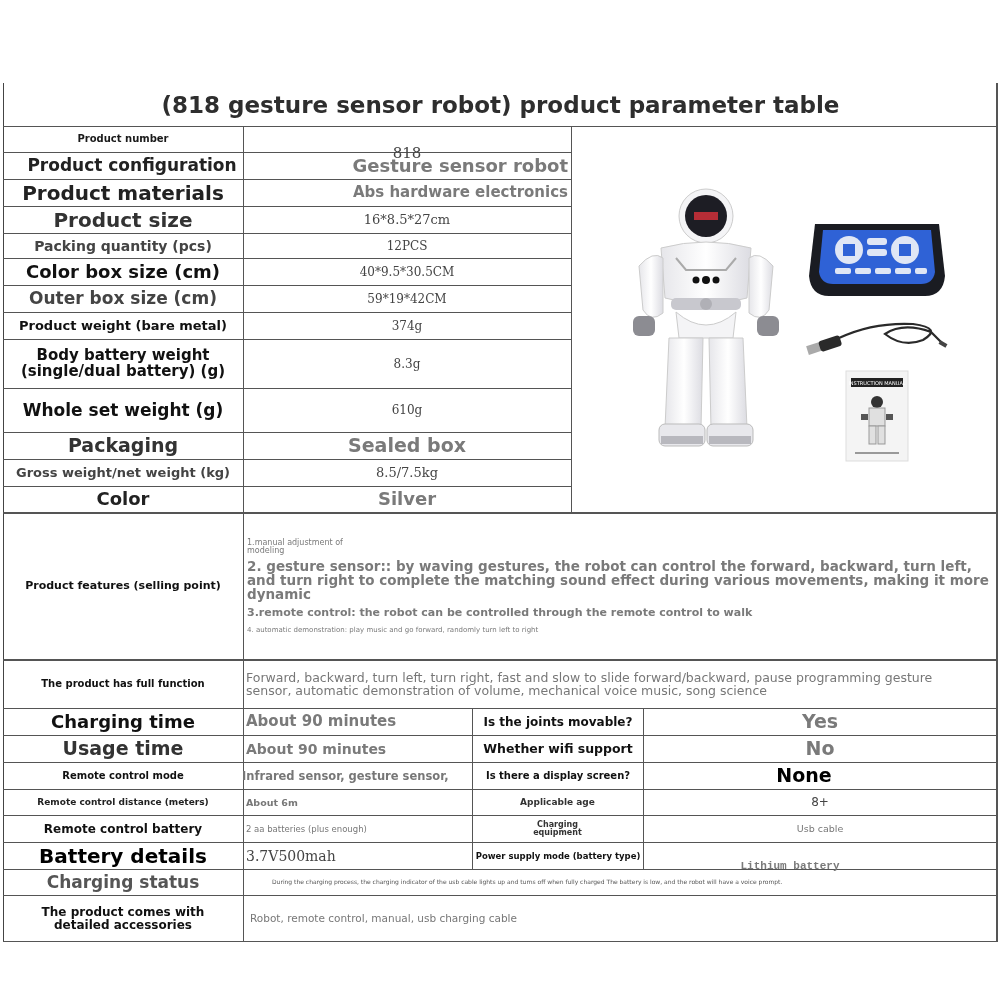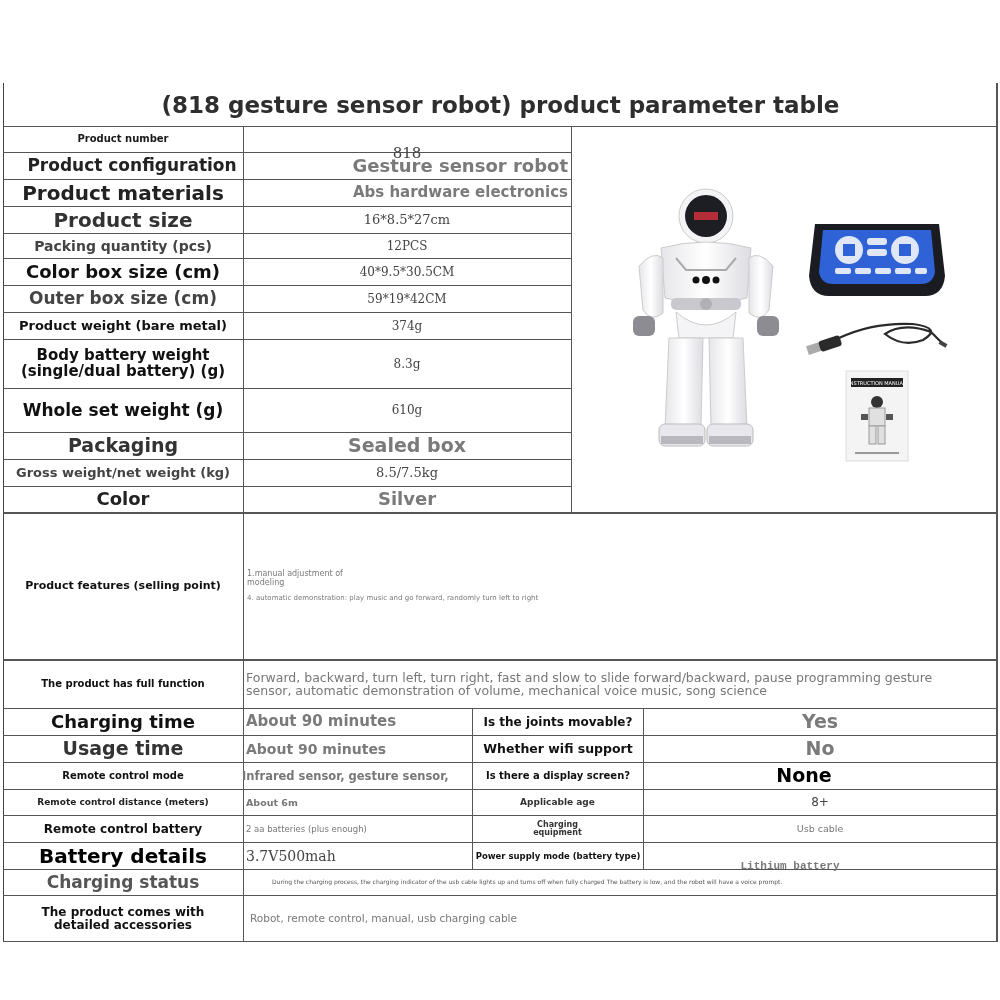--- a/index.html
+++ b/index.html
@@ -160,20 +160,22 @@
       <rect x="41" y="44" width="7" height="6" fill="#555"></rect>
     <rect x="24" y="56" width="7" height="18" fill="#e0e0e0" stroke="#999"></rect>
     <rect x="33" y="56" width="7" height="18" fill="#e0e0e0" stroke="#999"></rect>
     <rect x="10" y="82" width="44" height="2" fill="#999"></rect>
   </svg>
 </div>
 
 <div class="cell lbl" style="left:4px;top:513px;width:238px;height:146px;font-size:11px;color:#111;">Product features (selling point)</div>
 <div class="cell features" style="left:244px;top:514px;width:752px;height:145px;">
   <div style="font-size:8px;width:110px;">1.manual adjustment of modeling</div>
+  <div style="font-size:13.5px;font-weight:bold;margin-top:3px;width:745px;">2. gesture sensor:: by waving gestures, the robot can control the forward, backward, turn left, and turn right to complete the matching sound effect during various movements, making it more dynamic</div>
+  <div style="font-size:11px;font-weight:bold;margin-top:6px;">3.remote control: the robot can be controlled through the remote control to walk</div>
   <div style="font-size:7px;margin-top:8px;">4. automatic demonstration: play music and go forward, randomly turn left to right</div>
 </div>
 
 <div class="cell lbl" style="left:4px;top:660px;width:238px;height:48px;font-size:10px;color:#111;">The product has full function</div>
 <div class="cell left" style="left:244px;top:660px;width:752px;height:48px;font-size:12.5px;color:#777;">
     <span style="width:720px;display:block;">Forward, backward, turn left, turn right, fast and slow to slide forward/backward, pause programming gesture sensor, automatic demonstration of volume, mechanical voice music, song science</span>
   </div>
 
 <div class="cell lbl" style="left:4px;top:709px;width:238px;height:26px;font-size:18px;color:#111;">Charging time</div>
 <div class="cell val-grey left" style="left:244px;top:709px;width:227px;height:26px;font-size:15px;">About 90 minutes</div>

